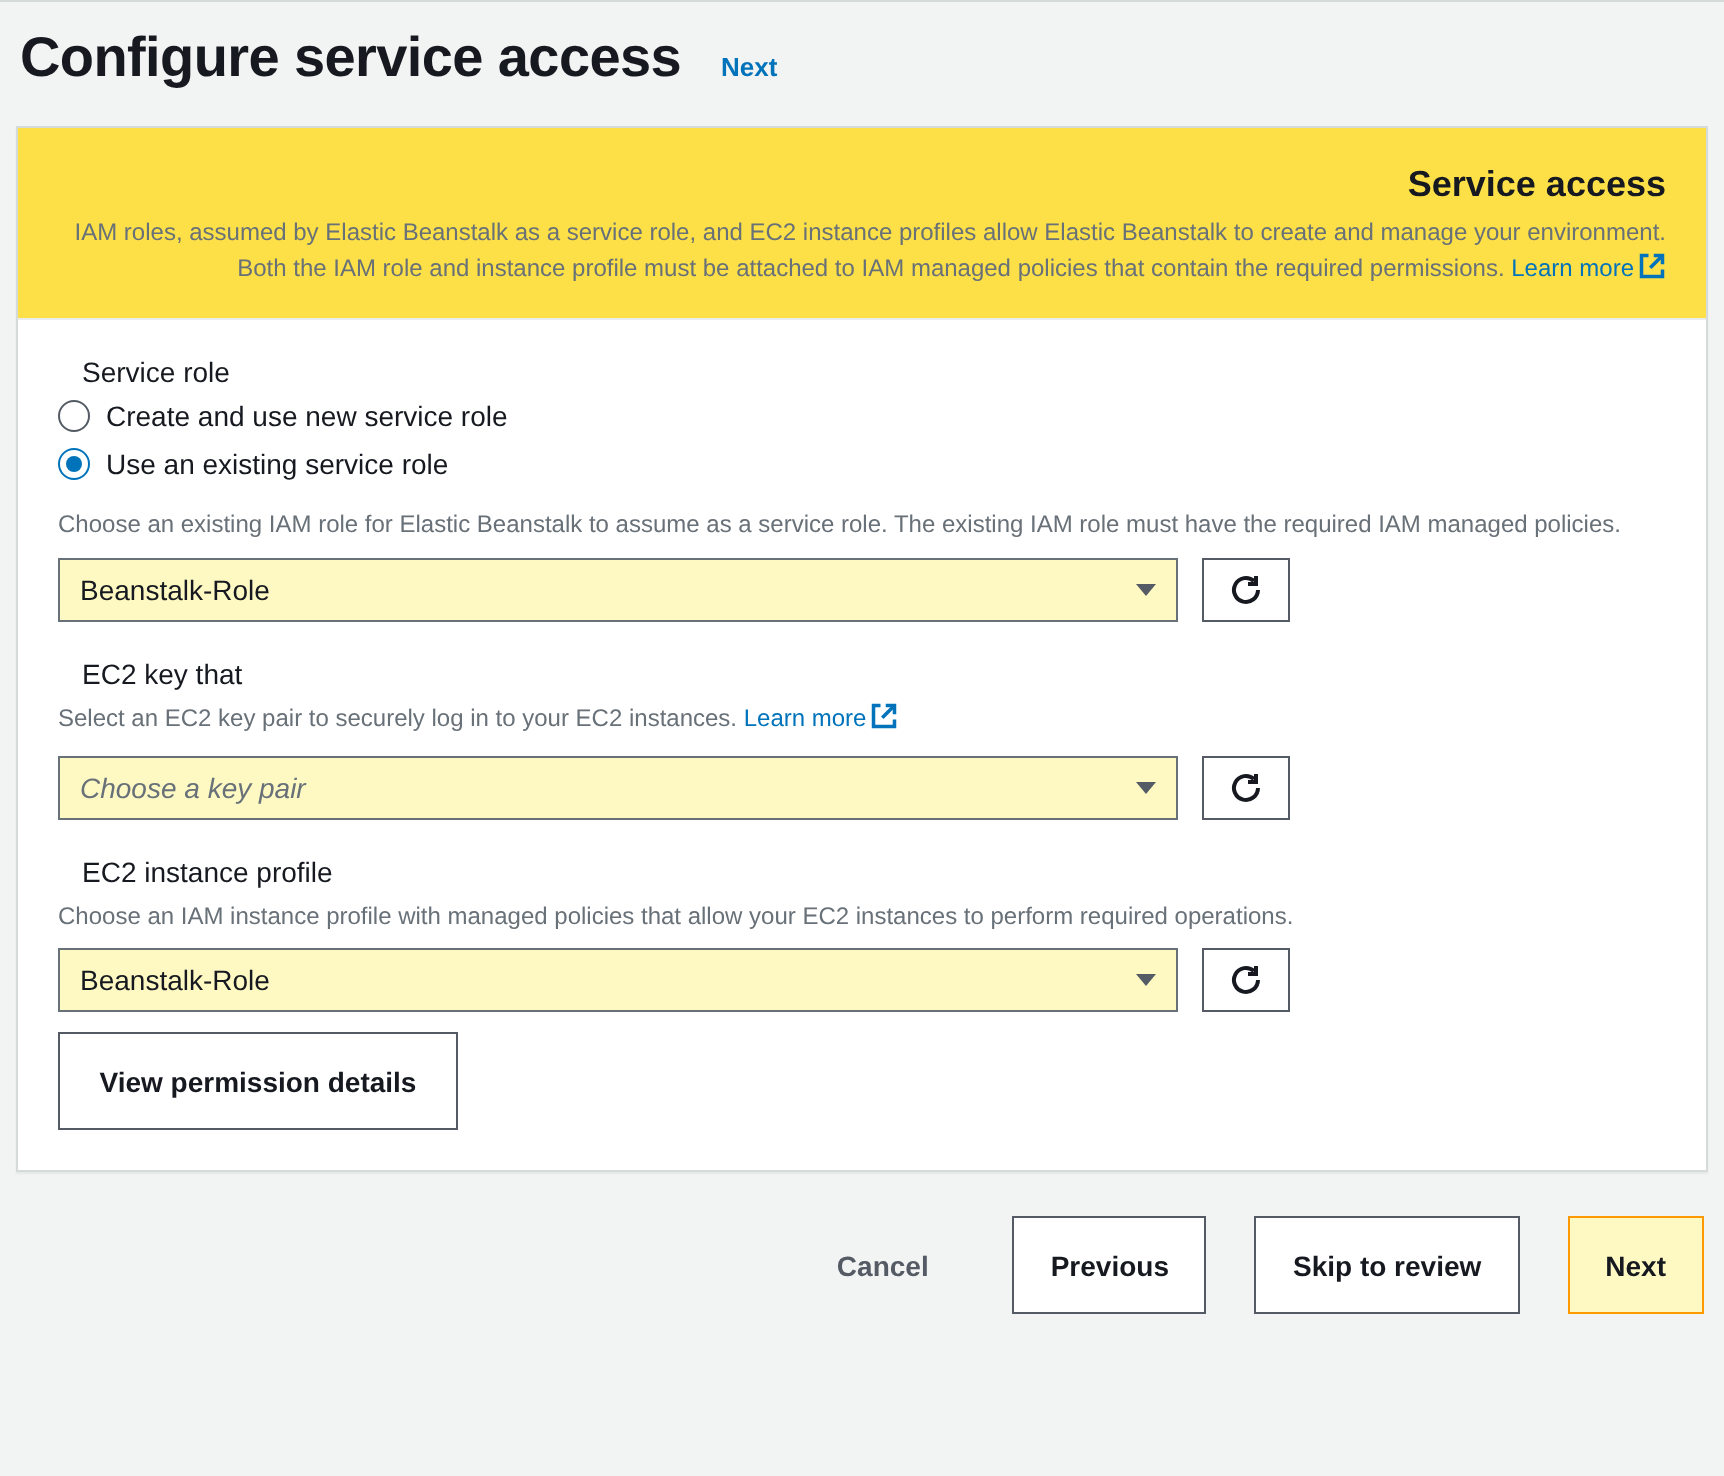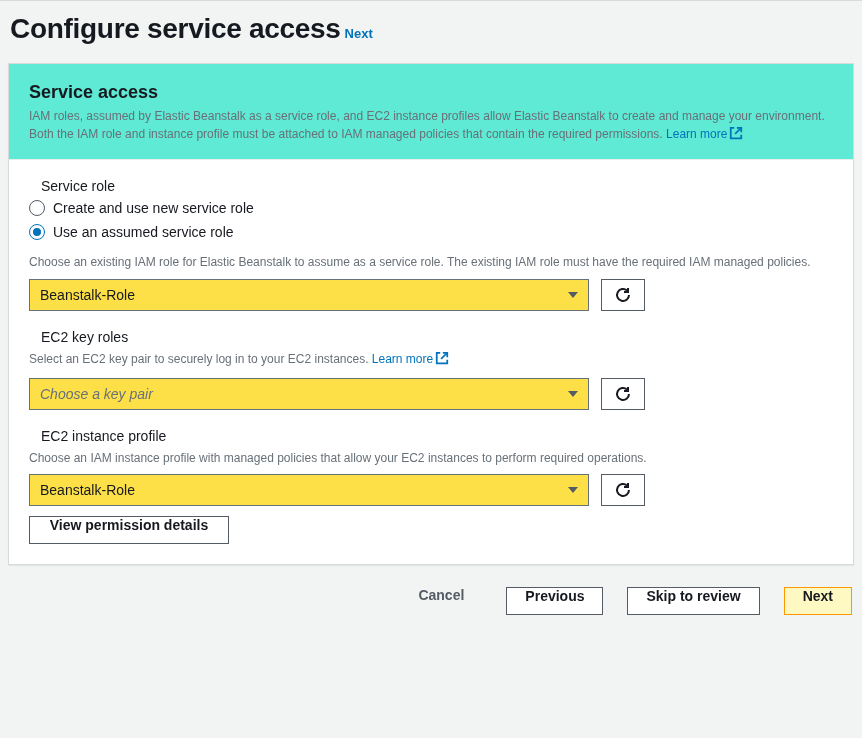--- a/index.html
+++ b/index.html
@@ -13,21 +13,21 @@
     height: 738px;
     overflow: hidden;
   }
   .page {
     padding: 8px 8px 20px 8px;
     border-top: 1px solid #d5dbdb;
   }
   .page-header {
     display: flex;
     align-items: baseline;
-    gap: 4px;
+    gap: 20px;
     margin: 4px 0 18px 2px;
   }
   .page-title {
     font-size: 28px;
     font-weight: 700;
     letter-spacing: -0.3px;
   }
   .info-link {
     color: #0073bb;
     font-size: 13px;
@@ -35,21 +35,22 @@
     cursor: pointer;
   }
   .panel {
     background: #fff;
     border: 1px solid #d5dbdb;
     box-shadow: 0 1px 1px rgba(0,0,0,0.05);
   }
   .panel-header {
     padding: 18px 20px 14px 20px;
     border-bottom: 1px solid #eaeded;
-    background: #5eead4;
+    background: #fde047;
+    text-align: right;
   }
   .panel-title {
     font-size: 18px;
     font-weight: 700;
     margin: 0 0 4px 0;
   }
   .panel-desc {
     font-size: 12px;
     line-height: 1.5;
     color: #687078;
@@ -110,21 +111,21 @@
   }
   .select-row {
     display: flex;
     align-items: center;
     gap: 12px;
   }
   .select-box {
     flex: 0 0 560px;
     height: 32px;
     border: 1px solid #687078;
-    background: #fde047;
+    background: #fef9c3;
     display: flex;
     align-items: center;
     justify-content: space-between;
     padding: 0 10px;
     cursor: pointer;
   }
   .select-value { font-size: 14px; }
   .select-value.placeholder { color: #687078; font-style: italic; }
   .caret-down {
     border-left: 5px solid transparent;
@@ -136,23 +137,23 @@
     width: 44px; height: 32px;
     border: 1px solid #545b64;
     background: #fff;
     display: inline-flex;
     align-items: center;
     justify-content: center;
     cursor: pointer;
   }
   .btn {
     display: inline-flex;
-    align-items: flex-start;
+    align-items: center;
     justify-content: center;
-    height: 28px;
+    height: 49px;
     padding: 0 18px;
     font-size: 14px;
     font-weight: 700;
     cursor: pointer;
     border: 1px solid #545b64;
     background: #fff;
     color: #16191f;
   }
   .btn-link {
     border: none;
@@ -206,41 +207,41 @@
         <div class="field-label">Service role</div>
         <div class="radio-group">
           <div class="radio-row">
             <span class="radio-circle"></span>
             <span>Create and use new service role</span>
           </div>
           <div class="radio-row">
             <span class="radio-circle selected">
                 <span class="radio-dot"></span>
               </span>
-            <span>Use an assumed service role</span>
+            <span>Use an existing service role</span>
           </div>
         </div>
 
         <div class="help-text">Choose an existing IAM role for Elastic Beanstalk to assume as a service role. The existing IAM role must have the required IAM managed policies.</div>
         <div class="select-row">
           <div class="select-box">
             <span class="select-value">Beanstalk-Role</span>
             <span class="caret-down"></span>
           </div>
           <div class="refresh-btn">
             <svg width="16" height="16" viewBox="0 0 16 16" fill="none" stroke="#16191f" stroke-width="2">
                 <path d="M14 8a6 6 0 1 1-2-4.5"></path>
                 <path d="M13 1v4h-4"></path>
               </svg>
           </div>
         </div>
       </div>
 
       <div class="section">
-        <div class="field-label">EC2 key roles</div>
+        <div class="field-label">EC2 key that</div>
         <div class="help-text">
           <span>Select an EC2 key pair to securely log in to your EC2 instances. </span><span class="link"><span>Learn more</span><span class="external-icon"><svg width="14" height="14" viewBox="0 0 16 16" fill="none" stroke="#0073bb" stroke-width="2">
                   <path d="M6 2H2v12h12v-4"></path>
                   <path d="M9 2h5v5"></path>
                   <path d="M14 2L7 9"></path>
                 </svg></span></span>
         </div>
         <div class="select-row">
           <div class="select-box">
             <span class="select-value placeholder">Choose a key pair</span>

